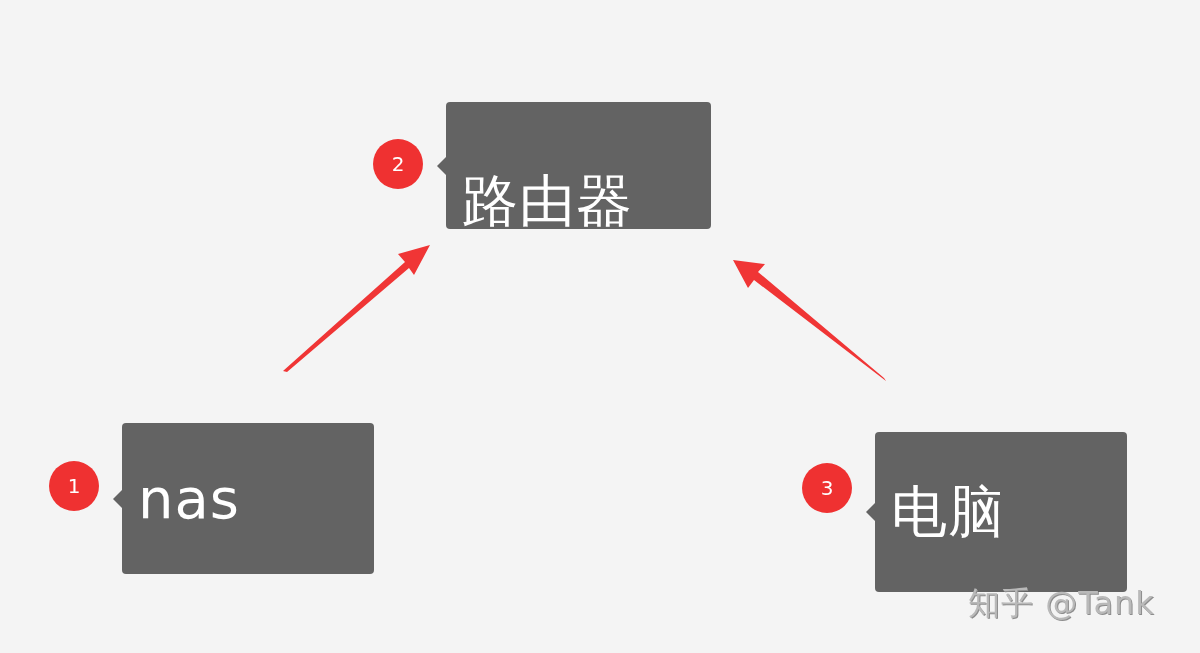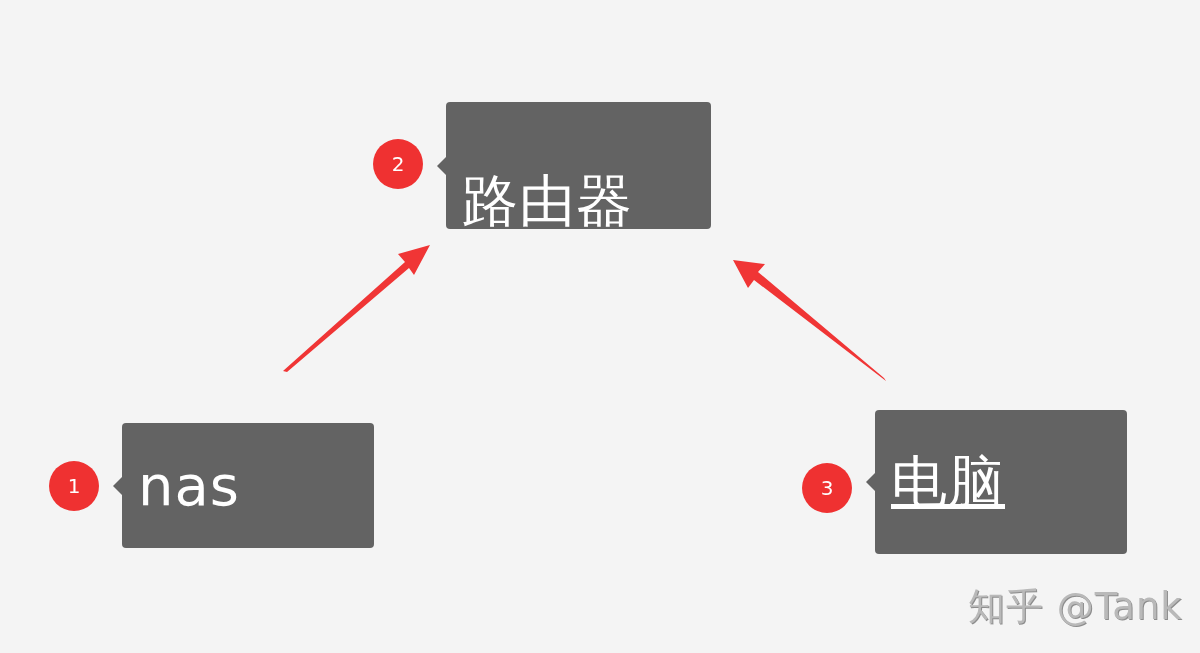--- a/index.html
+++ b/index.html
@@ -7,21 +7,21 @@
          font-family:"DejaVu Sans", sans-serif; }
   .node { position:absolute; background:#636363; border-radius:4px; color:#fff;
           display:flex; align-items:center; box-sizing:border-box; padding-left:16px; }
   .node::before { content:""; position:absolute; left:-9px; top:50%; margin-top:-9px;
           width:0; height:0; border-top:9px solid transparent; border-bottom:9px solid transparent;
           border-right:9px solid #636363; }
   .node-label { font-size:56px; line-height:1; letter-spacing:1px; }
   .badge { position:absolute; width:50px; height:50px; border-radius:50%; background:#ef3131;
            color:#fff; font-size:20px; display:flex; align-items:center; justify-content:center; }
   .arrows { position:absolute; left:0; top:0; }
-  .watermark { position:absolute; left:968px; top:582px; font-size:37px; color:#b9b9b9;
+  .watermark { position:absolute; left:968px; top:582px; font-size:32px; color:#b9b9b9;
                text-shadow:1px 1px 0 #8d8d8d; letter-spacing:1px; }
 </style>
 </head>
 <body>
 
 <svg class="arrows" width="1200" height="653">
   <g>
     <polygon points="283,371 405,262 398,254 430,245 414,275 409,268 287,372" fill="#f03535"></polygon>
   </g>
   <g>
@@ -32,24 +32,24 @@
 <div class="badge" style="left:373px; top:139px;">
   <span>2</span>
 </div>
 <div class="node" style="left:446px; top:102px; width:265px; height:127px;align-items:flex-end;">
   <span class="node-label">路由器</span>
 </div>
 
 <div class="badge" style="left:49px; top:461px;">
   <span>1</span>
 </div>
-<div class="node" style="left:122px; top:423px; width:252px; height:125px;">
+<div class="node" style="left:122px; top:423px; width:252px; height:151px;">
   <span class="node-label">nas</span>
 </div>
 
 <div class="badge" style="left:802px; top:463px;">
   <span>3</span>
 </div>
-<div class="node" style="left:875px; top:410px; width:252px; height:144px;text-decoration:underline;">
+<div class="node" style="left:875px; top:432px; width:252px; height:160px;">
   <span class="node-label">电脑</span>
 </div>
 
 <div class="watermark">知乎 @Tank</div>
 
 </body></html>

